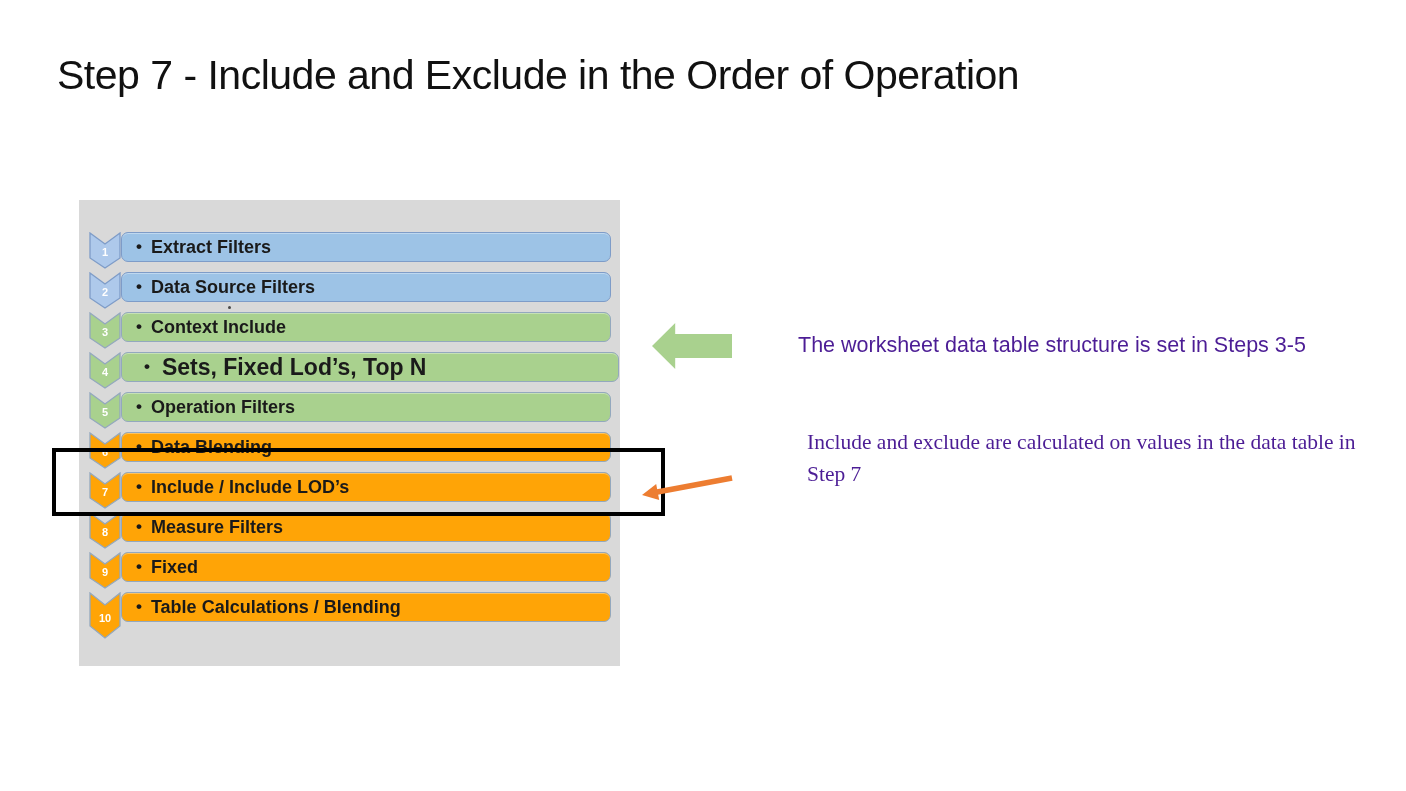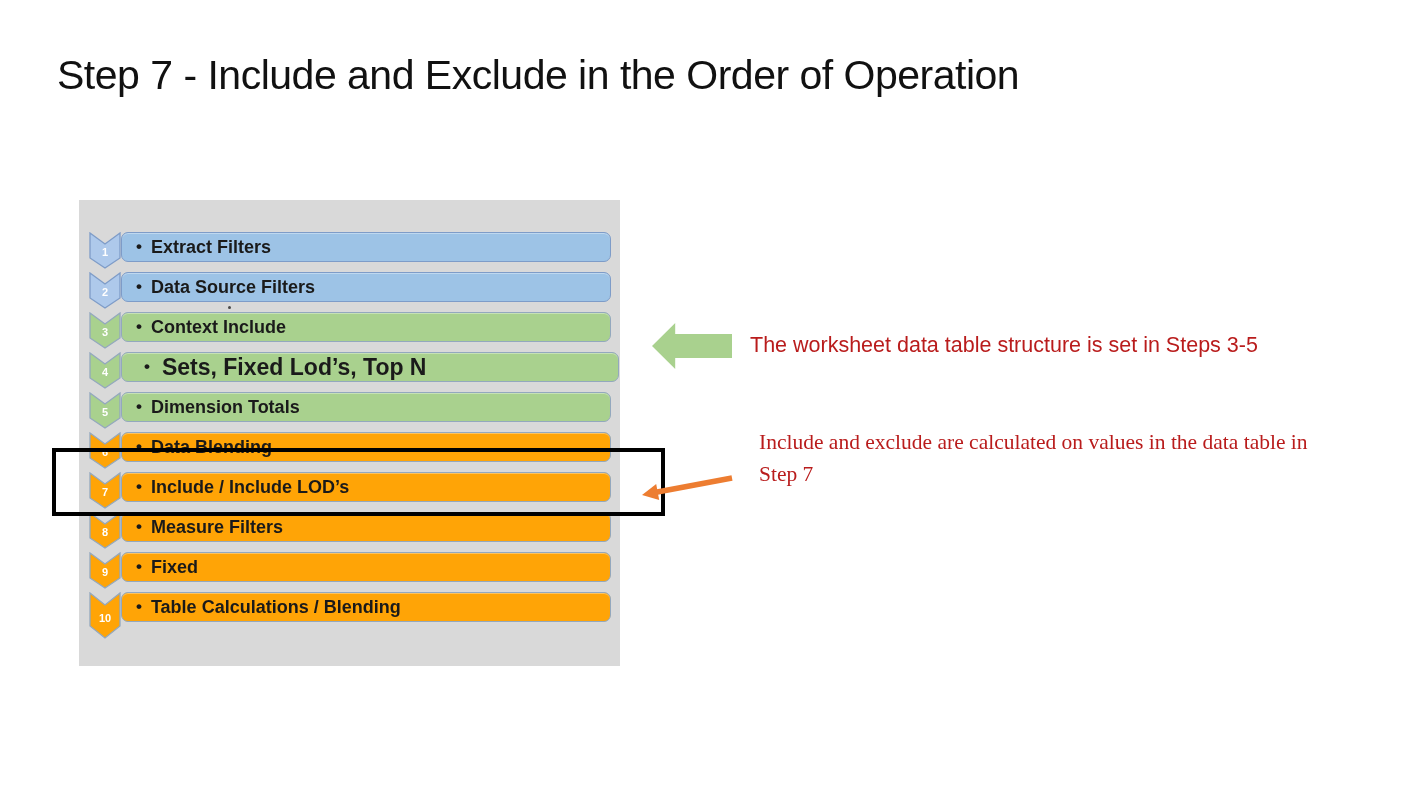--- a/index.html
+++ b/index.html
@@ -38,21 +38,21 @@
   .highlight-box{
     position:absolute;left:52px;top:448px;width:605px;height:60px;
     border:4px solid #000;background:transparent;z-index:30;
   }
   .green-arrow{
     position:absolute;left:652px;top:323px;width:80px;height:46px;
     background:#a9d18e;
     clip-path:polygon(0 50%,29% 0,29% 24%,100% 24%,100% 76%,29% 76%,29% 100%);
   }
   .ann{
-    position:absolute;font-size:21.5px;line-height:31.5px;color:#b91c1c;
+    position:absolute;font-size:21.5px;line-height:31.5px;color:#4c1d95;margin-left:48px;
   }
   .ann1{left:750px;top:330px;width:540px;}
   .ann2{left:759px;top:426px;width:556px;line-height:32px;font-family:Liberation Serif, serif;}
   .orange-arrow{position:absolute;left:630px;top:468px;z-index:40;}
 </style>
 </head>
 <body>
 
 <div class="slide">
 
@@ -100,21 +100,21 @@
           <span class="lbl">Sets, Fixed Lod’s, Top N</span>
         </div>
       </div>
       <div class="step" style="top: 192px;">
         <svg class="chev" width="32" height="37" viewBox="0 0 32 37">
           <polygon points="1,1 16,12 31,1 31,26 16,36 1,26" fill="#a9d18e" stroke="#93a8be" stroke-width="1.3"></polygon>
           <text x="16" y="24">5</text>
         </svg>
         <div class="bar" style="background:#a9d18e;border-color:#93a8be">
           <span class="bullet">•</span>
-          <span class="lbl">Dimension Totals</span>
+          <span class="lbl">Operation Filters</span>
         </div>
       </div>
       <div class="step" style="top: 232px;">
         <svg class="chev" width="32" height="37" viewBox="0 0 32 37">
           <polygon points="1,1 16,12 31,1 31,26 16,36 1,26" fill="#ffa406" stroke="#93a8be" stroke-width="1.3"></polygon>
           <text x="16" y="24">6</text>
         </svg>
         <div class="bar" style="background:#ffa406;border-color:#93a8be">
           <span class="bullet">•</span>
           <span class="lbl">Data Blending</span>

